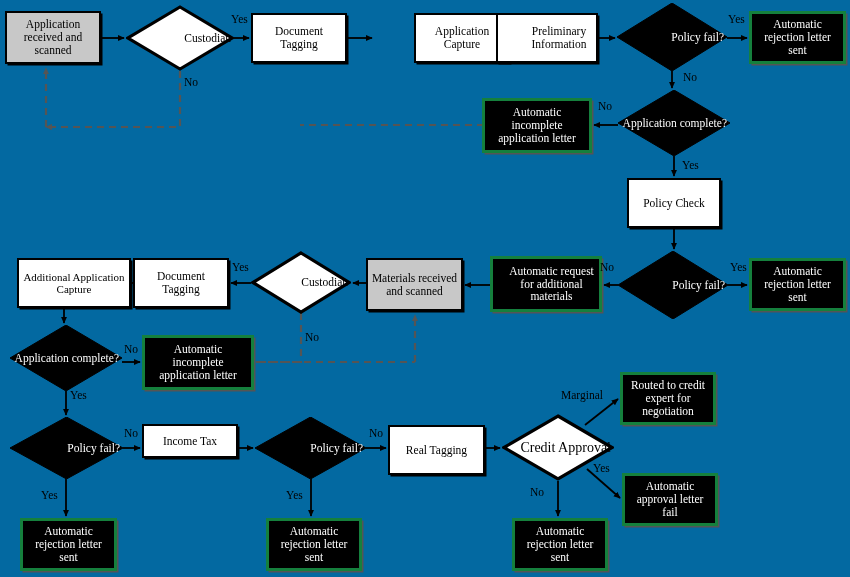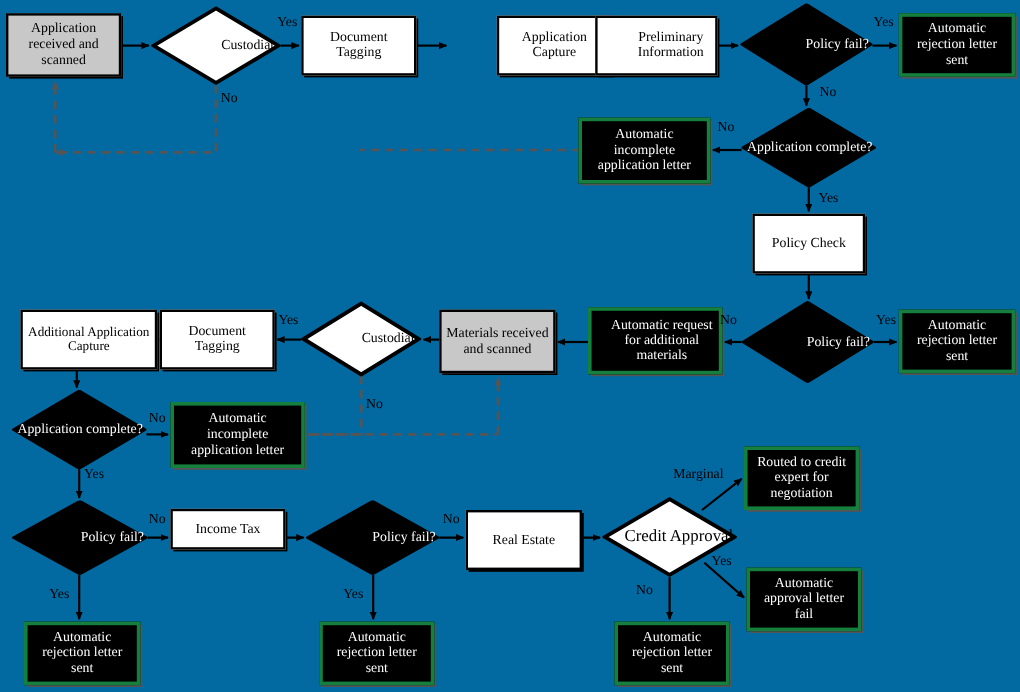--- a/index.html
+++ b/index.html
@@ -264,21 +264,21 @@
   </div>
 
   <div class="node diamond dark" style="left:255px;top:417px;width:111px;height:62px;font-size:11.5px;">
     <svg class="dshape" viewBox="0 0 111 62" preserveAspectRatio="none">
       <polygon points="55.5,0 111,31 55.5,62 0,31" fill="#000000" stroke="#000" stroke-width="1"></polygon>
     </svg>
     <span class="lbl">Policy fail?</span>
   </div>
 
   <div class="node box" style="left:388px;top:425px;width:97px;height:50px;font-size:11.5px;">
-    <span class="lbl">Real Estate</span>
+    <span class="lbl">Real Tagging</span>
   </div>
 
   <div class="node diamond open" style="left:502px;top:414px;width:112px;height:67px;font-size:14px;">
     <svg class="dshape" viewBox="0 0 112 67" preserveAspectRatio="none">
       <polygon points="56,2 110,33.5 56,65 2,33.5" fill="#ffffff" stroke="#000" stroke-width="3.2"></polygon>
     </svg>
     <span class="lbl">Credit Approval</span>
   </div>
 
   <div class="node box filled" style="left:620px;top:372px;width:96px;height:53px;font-size:11.5px;">

